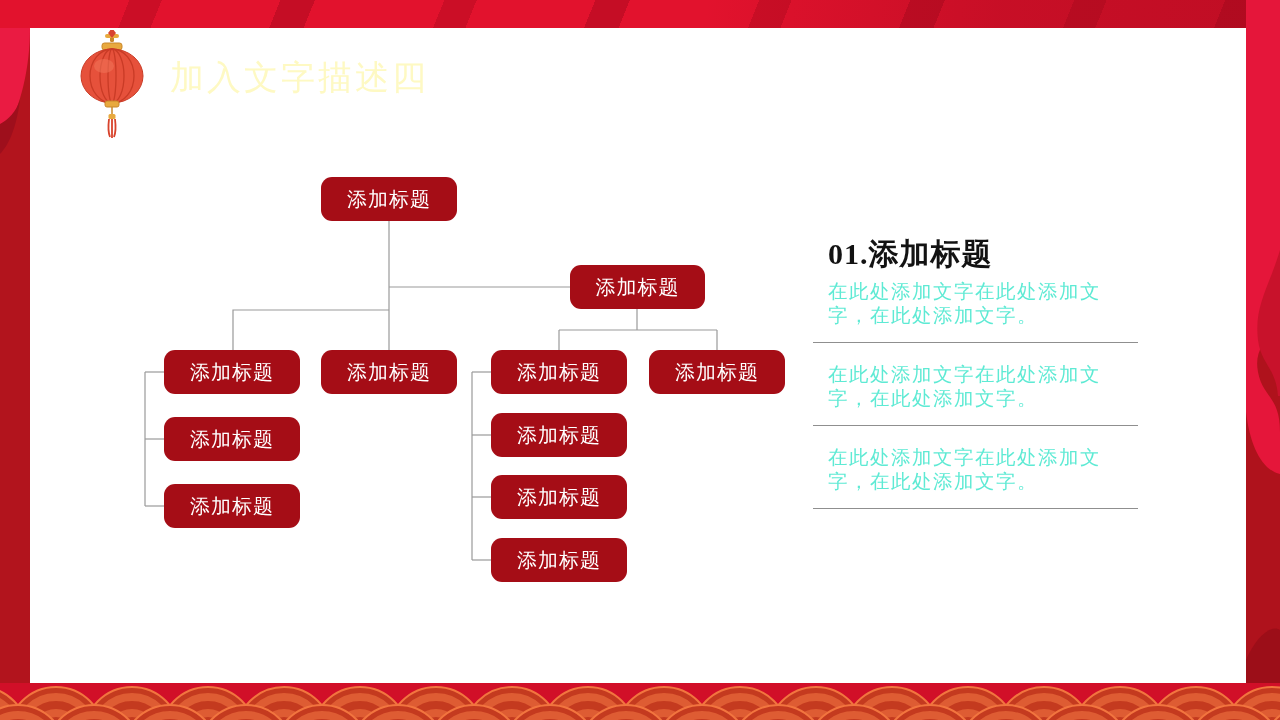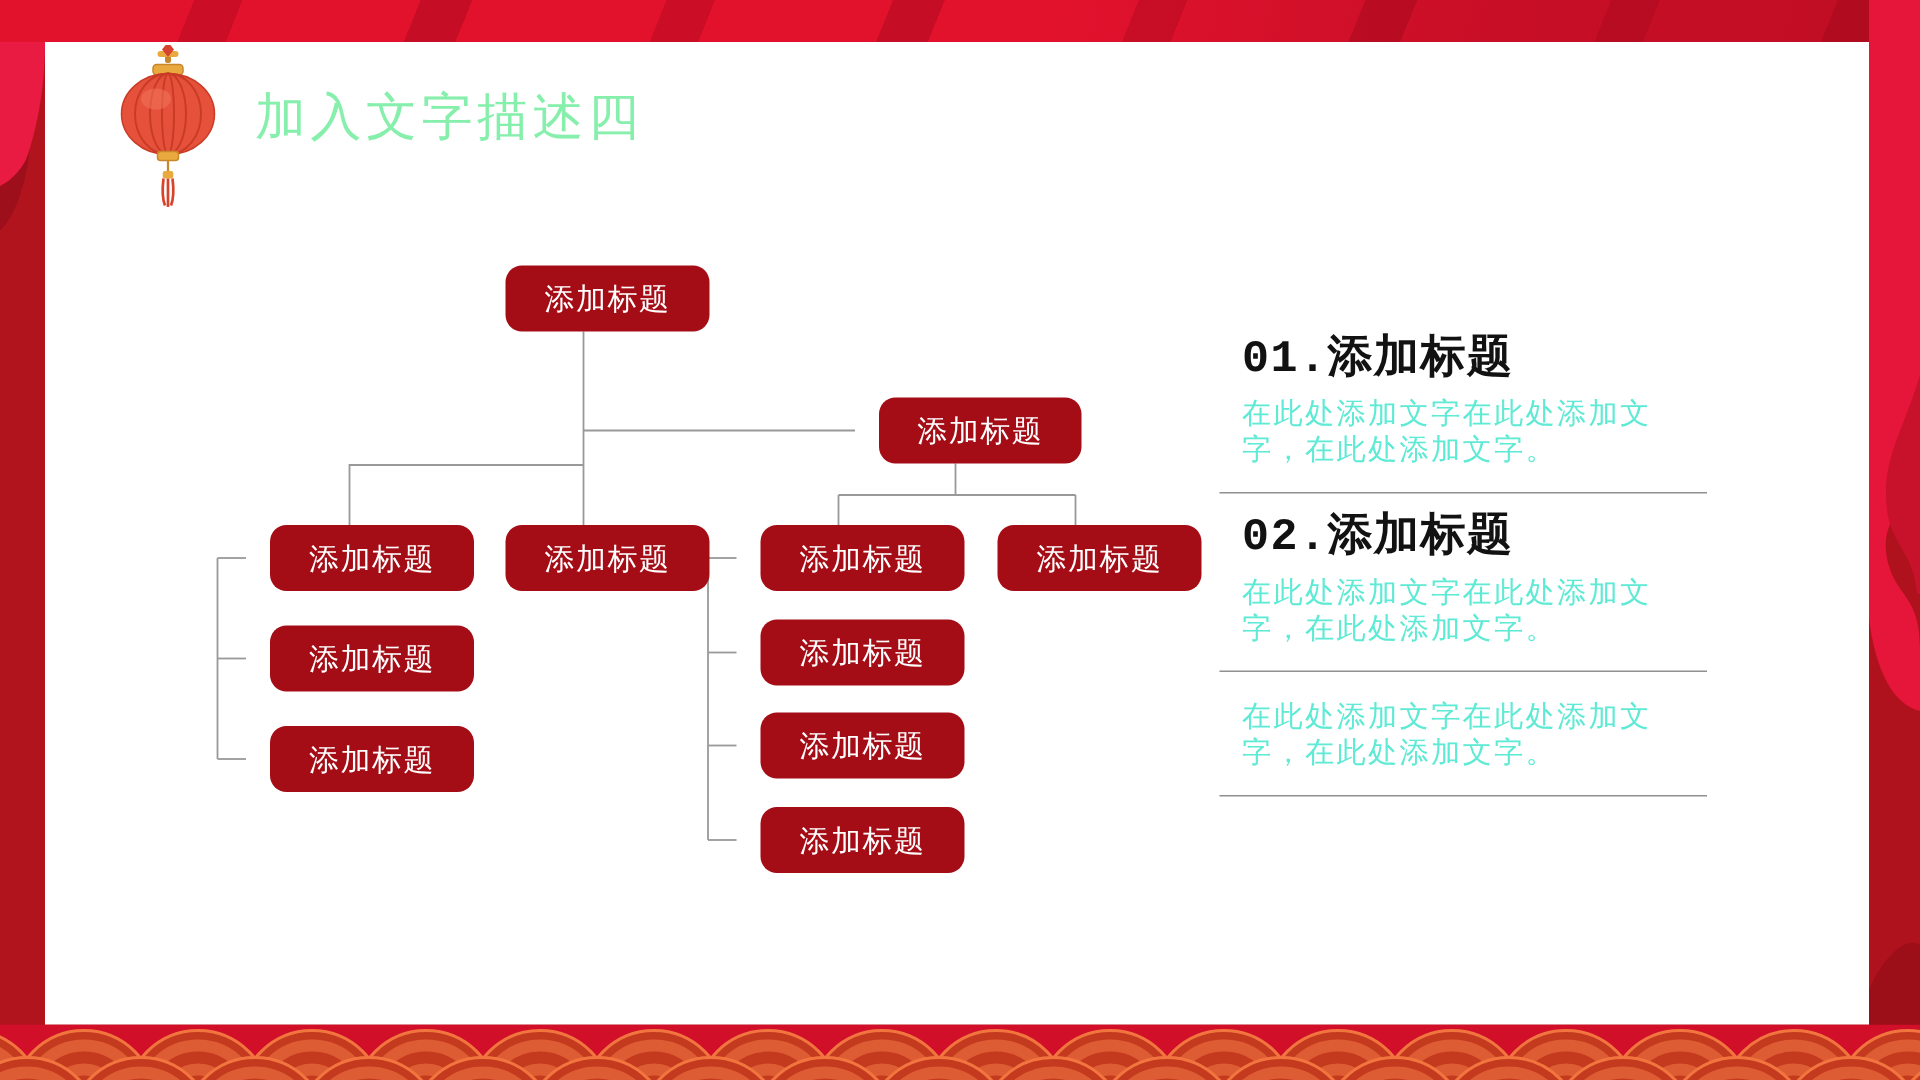--- a/index.html
+++ b/index.html
@@ -19,33 +19,33 @@
   .card {
     position:absolute; left:30px; top:28px; width:1216px; height:655px;
     background:#ffffff;
   }
   .bottom-pattern { position:absolute; left:0; top:683px; width:1280px; height:37px; }
 
   
   .lantern { position:absolute; left:78px; top:30px; width:68px; height:110px; }
   .page-title {
     position:absolute; left:170px; top:55px; width:420px;
-    font-size:34px; letter-spacing:3px; color:#86efac; font-weight:400;
+    font-size:34px; letter-spacing:3px; color:#fef9c3; font-weight:400;
   }
 
   
   .connectors { position:absolute; left:0; top:0; width:1280px; height:720px; pointer-events:none; }
   .node {
     position:absolute; width:136px; height:44px; background:#A50D16; border-radius:11px;
     color:#fff; font-size:20px; letter-spacing:1px;
-    display:flex; align-items:center; justify-content:center;margin-left:16px;
-  }
-
-  
-  .panel { position:absolute; left:813px; top:210px; width:325px;font-family:Liberation Mono, monospace; }
+    display:flex; align-items:center; justify-content:center;
+  }
+
+  
+  .panel { position:absolute; left:813px; top:224px; width:325px; }
   .section { padding:12px 0 15px 15px; border-bottom:1px solid #8f8f8f; }
   .section-heading { font-size:30px; font-weight:700; color:#121212; letter-spacing:1px; line-height:36px; }
   .section-body {
     margin-top:8px; font-size:19.5px; color:#5eead4; line-height:23.5px;
     letter-spacing:1.5px; white-space:pre-line;
   }
 </style>
 </head>
 <body>
 
@@ -254,21 +254,20 @@
       <span>添加标题</span>
     </div>
 
   <div class="panel">
     <div class="section">
       <div class="section-heading">01.添加标题</div>
       <div class="section-body">在此处添加文字在此处添加文
 字，在此处添加文字。</div>
     </div>
     <div class="section">
-      <div class="section-heading">02.添加标题</div>
       <div class="section-body">在此处添加文字在此处添加文
 字，在此处添加文字。</div>
     </div>
     <div class="section">
       <div class="section-body">在此处添加文字在此处添加文
 字，在此处添加文字。</div>
     </div>
   </div>
 
 </div>

